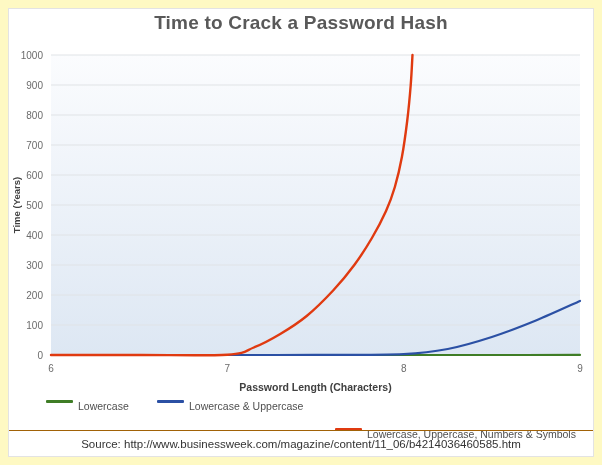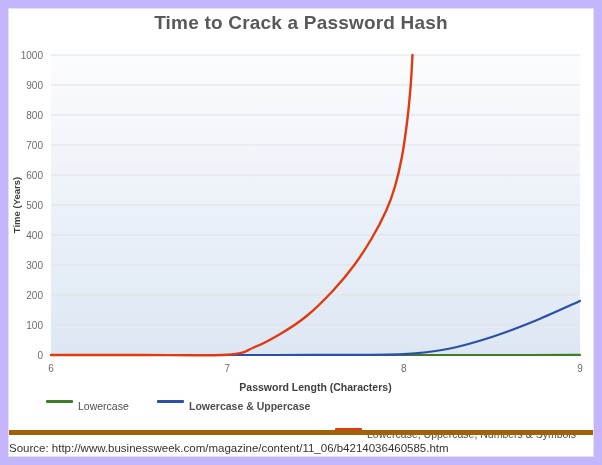--- a/index.html
+++ b/index.html
@@ -7,21 +7,21 @@
     padding: 0;
     background: #ffffff;
   }
   body {
     font-family: "Liberation Sans", sans-serif;
   }
   .figure {
     position: relative;
     width: 602px;
     height: 465px;
-    background: #c4b5fd;
+    background: #fef9c3;
     box-sizing: border-box;
     overflow: hidden;
   }
   .frame {
     position: absolute;
     left: 8px;
     top: 8px;
     width: 586px;
     height: 449px;
     border: 1px solid #e3e3e3;
@@ -84,24 +84,24 @@
     font-size: 10.5px;
     color: #4f4f4f;
     white-space: nowrap;
   }
   .source-bar {
     position: absolute;
     left: 9px;
     top: 430px;
     width: 584px;
     height: 26px;
-    border-top: 5px solid #a16207;
+    border-top: 1px solid #a16207;
     display: flex;
     align-items: center;
-    justify-content: flex-start;
+    justify-content: center;
   }
   .source-text {
     font-size: 11.5px;
     color: #333333;
     white-space: nowrap;
   }
 </style>
 </head>
 <body>
 
@@ -151,21 +151,21 @@
         <text x="20" y="205" text-anchor="middle" transform="rotate(-90 20 205)" class="axis-label-y">Time (Years)</text>
         <text x="315.5" y="391" text-anchor="middle" class="axis-label-x">Password Length (Characters)</text>
       </g>
   </svg>
 
   <div class="legend">
     <div class="legend-item" style="left:36px;">
       <span class="legend-swatch" style="background:#3f7d26;"></span>
       <span class="legend-text">Lowercase</span>
     </div>
-    <div class="legend-item" style="left:147px;font-weight:bold;">
+    <div class="legend-item" style="left:147px;">
       <span class="legend-swatch" style="background:#2b50a4;"></span>
       <span class="legend-text">Lowercase &amp; Uppercase</span>
     </div>
     <div class="legend-item" style="left:325px;margin-top:28px;">
       <span class="legend-swatch" style="background:#e03a10;"></span>
       <span class="legend-text">Lowercase, Uppercase, Numbers &amp; Symbols</span>
     </div>
   </div>
 
   <div class="source-bar">

